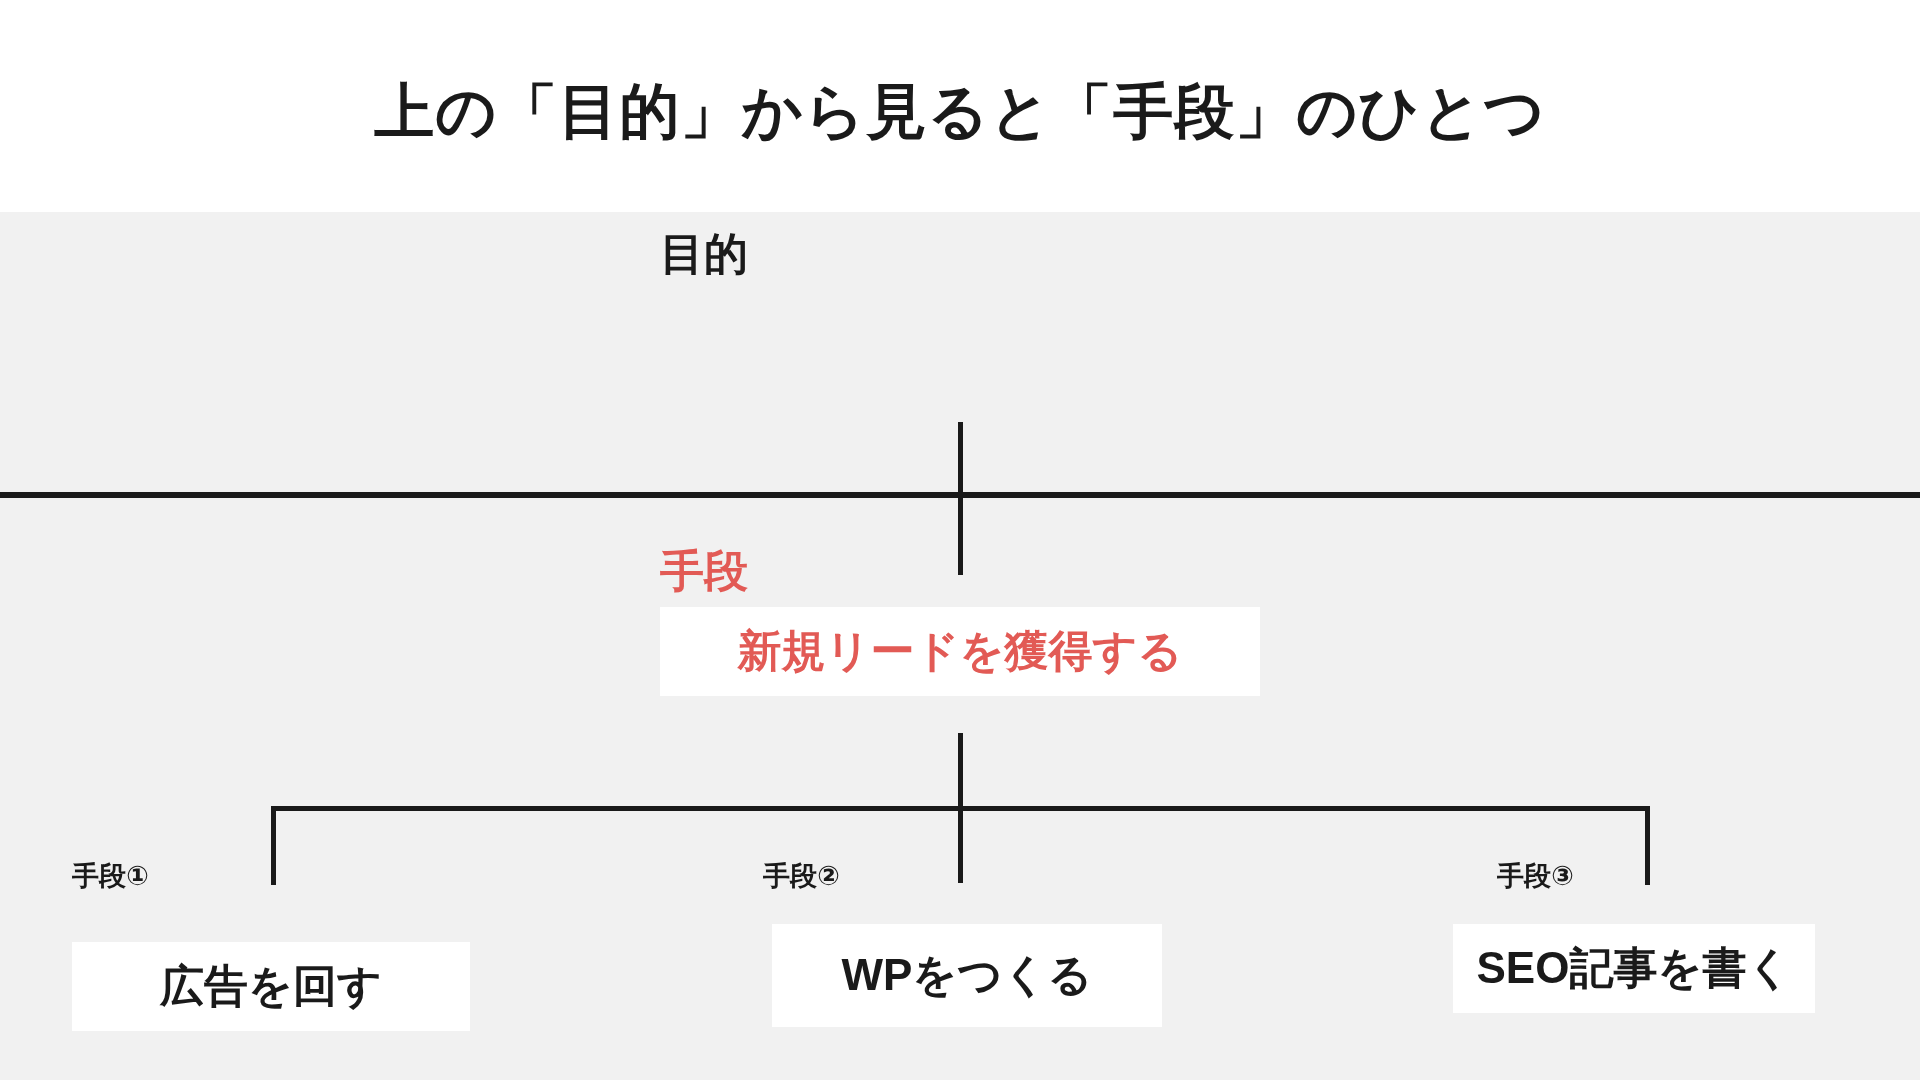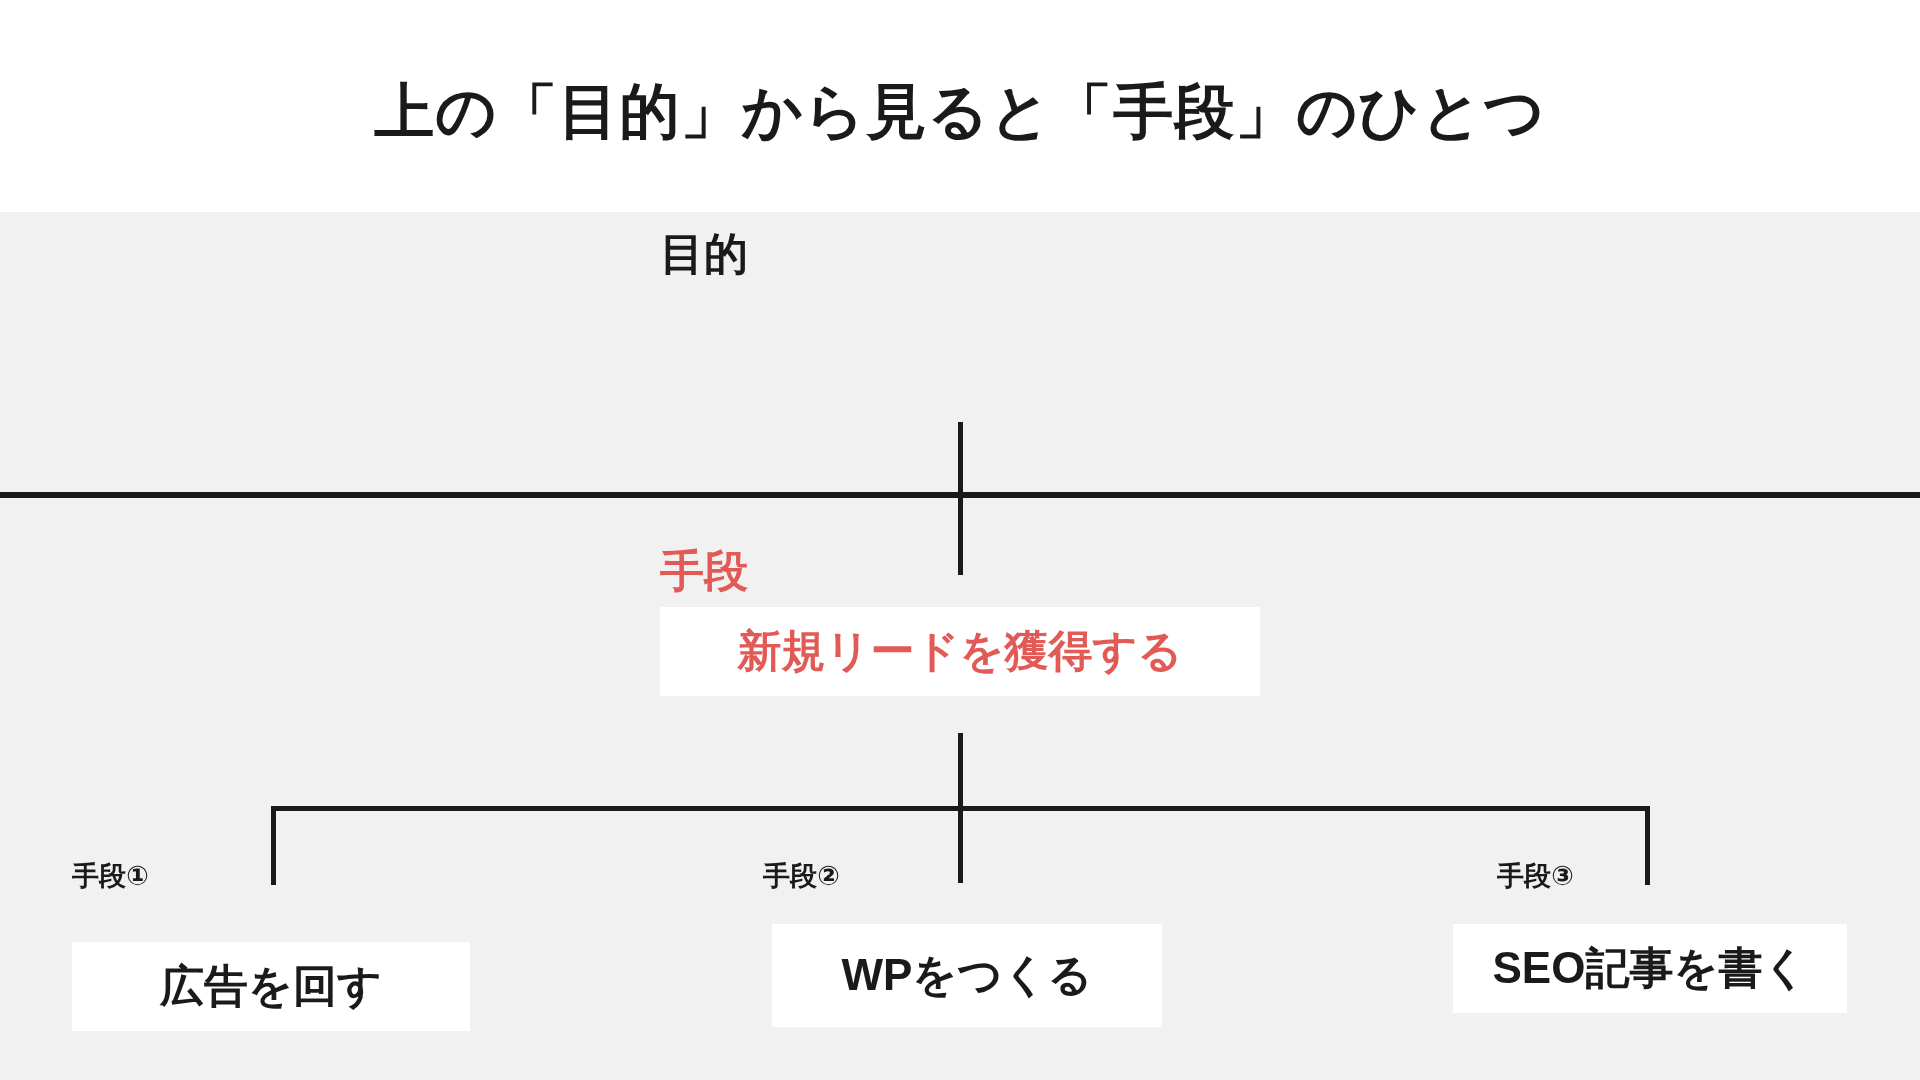--- a/index.html
+++ b/index.html
@@ -75,21 +75,21 @@
 
   .means-label   { left: 660px; top: 547px; }
   .means-box     { left: 660px; top: 607px; width: 600px; height: 89px; }
 
   .child1-label  { left: 72px;   top: 862px; }
   .child2-label  { left: 763px;  top: 862px; text-align: right; }
   .child3-label  { left: 1453px; top: 862px; margin-left: 44px; }
 
   .child1-box { left: 72px;   top: 924px; width: 398px; height: 89px; margin-top: 18px; }
   .child2-box { left: 765px;  top: 924px; width: 390px; height: 103px; margin-left: 7px; }
-  .child3-box { left: 1453px; top: 924px; width: 394px; height: 89px; }
+  .child3-box { left: 1453px; top: 924px; width: 362px; height: 89px; }
 </style>
 </head>
 <body>
 
 <div class="canvas">
 
   <h1 class="title">上の「目的」から見ると「手段」のひとつ</h1>
 
   <div class="section-bg"></div>
 

